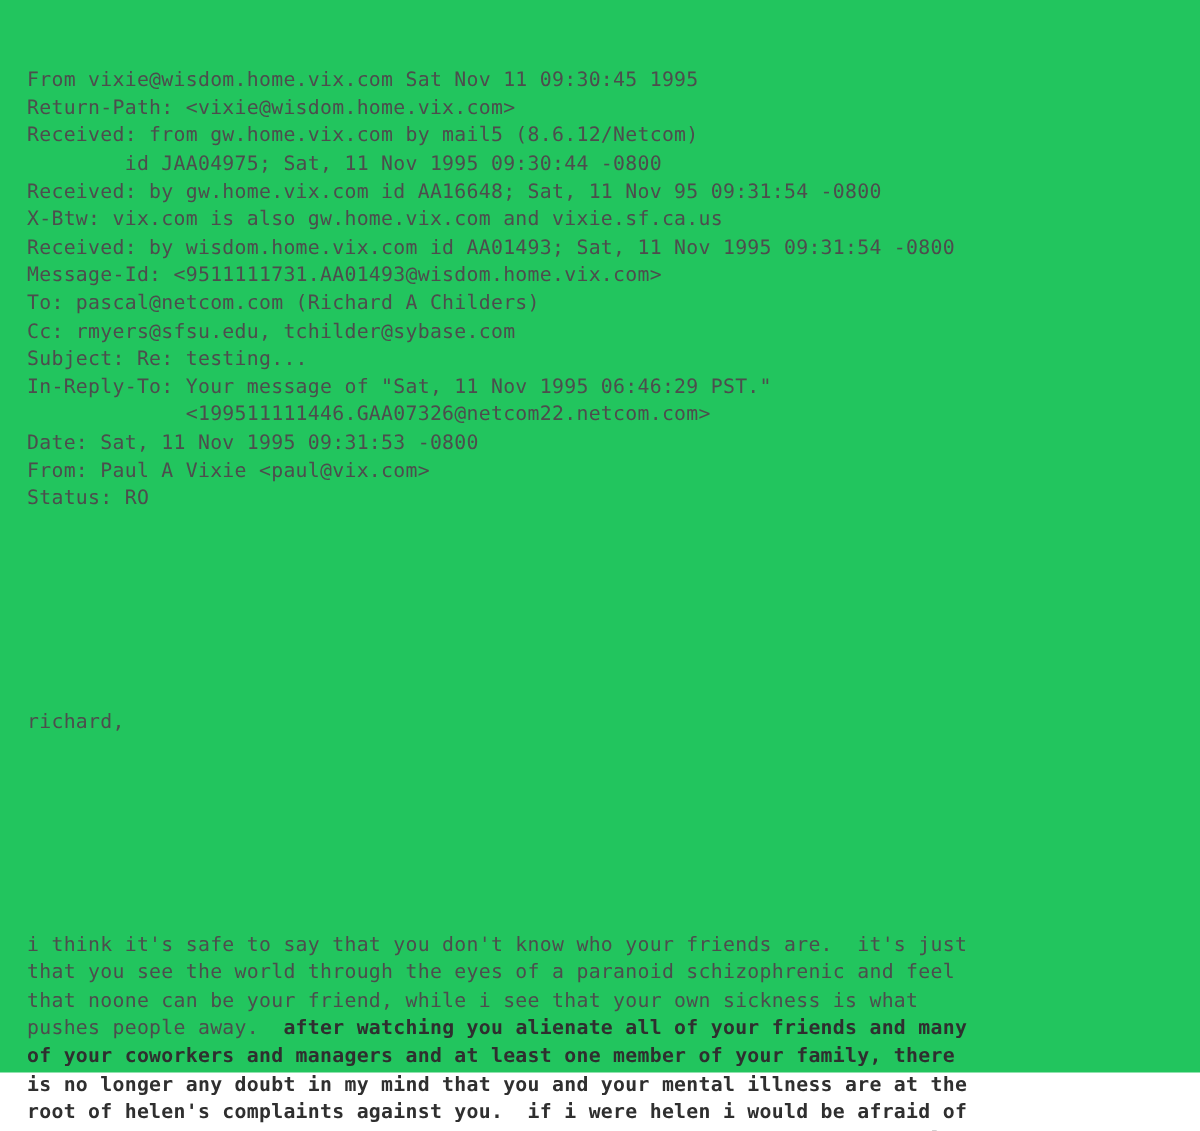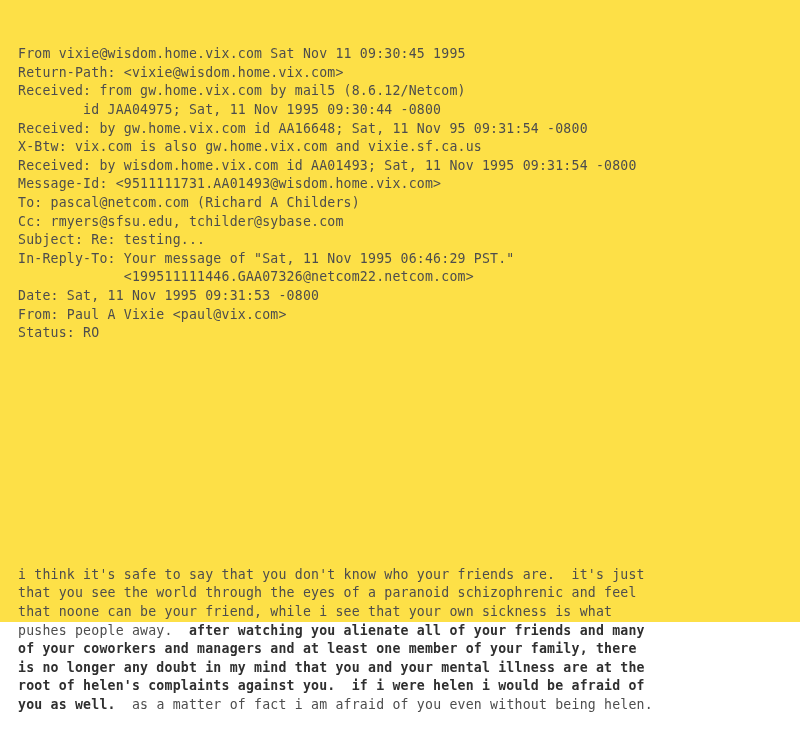--- a/index.html
+++ b/index.html
@@ -9,22 +9,22 @@
   }
   body {
     width: 800px;
     height: 754px;
     overflow: hidden;
     font-family: "DejaVu Sans Mono", monospace;
   }
   #page {
     position: relative;
     width: 800px;
-    height: 622px;
-    background: #fde047;
+    height: 715px;
+    background: #22c55e;
     padding: 8px 0 0 0;
     box-sizing: border-box;
   }
   .mail {
     margin: 0 0 0 18px;
     font-family: "DejaVu Sans Mono", monospace;
     font-size: 13.2px;
     line-height: 18.6px;
     color: #4a4a4a;
     letter-spacing: 0.2px;
@@ -53,20 +53,21 @@
 </style>
 </head>
 <body>
 
 <div id="page">
   <div class="mail">
     <div class="headers"><span class="line">From vixie@wisdom.home.vix.com Sat Nov 11 09:30:45 1995</span><span class="line">Return-Path: &lt;vixie@wisdom.home.vix.com&gt;</span><span class="line">Received: from gw.home.vix.com by mail5 (8.6.12/Netcom)</span><span class="line">        id JAA04975; Sat, 11 Nov 1995 09:30:44 -0800</span><span class="line">Received: by gw.home.vix.com id AA16648; Sat, 11 Nov 95 09:31:54 -0800</span><span class="line">X-Btw: vix.com is also gw.home.vix.com and vixie.sf.ca.us</span><span class="line">Received: by wisdom.home.vix.com id AA01493; Sat, 11 Nov 1995 09:31:54 -0800</span><span class="line">Message-Id: &lt;9511111731.AA01493@wisdom.home.vix.com&gt;</span><span class="line">To: pascal@netcom.com (Richard A Childers)</span><span class="line">Cc: rmyers@sfsu.edu, tchilder@sybase.com</span><span class="line">Subject: Re: testing...</span><span class="line">In-Reply-To: Your message of "Sat, 11 Nov 1995 06:46:29 PST."</span><span class="line">             &lt;199511111446.GAA07326@netcom22.netcom.com&gt;</span><span class="line">Date: Sat, 11 Nov 1995 09:31:53 -0800</span><span class="line">From: Paul A Vixie &lt;paul@vix.com&gt;</span><span class="line">Status: RO</span></div>
 
     <span class="blank"></span>
 
+    <span class="para">richard,</span>
 
     <span class="blank"></span>
 
     <div class="para"><span>i think it's safe to say that you don't know who your friends are.  it's just
 that you see the world through the eyes of a paranoid schizophrenic and feel
 that noone can be your friend, while i see that your own sickness is what
 pushes people away.  </span><span class="bold">after watching you alienate all of your friends and many
 of your coworkers and managers and at least one member of your family, there
 is no longer any doubt in my mind that you and your mental illness are at the
 root of helen's complaints against you.  if i were helen i would be afraid of

